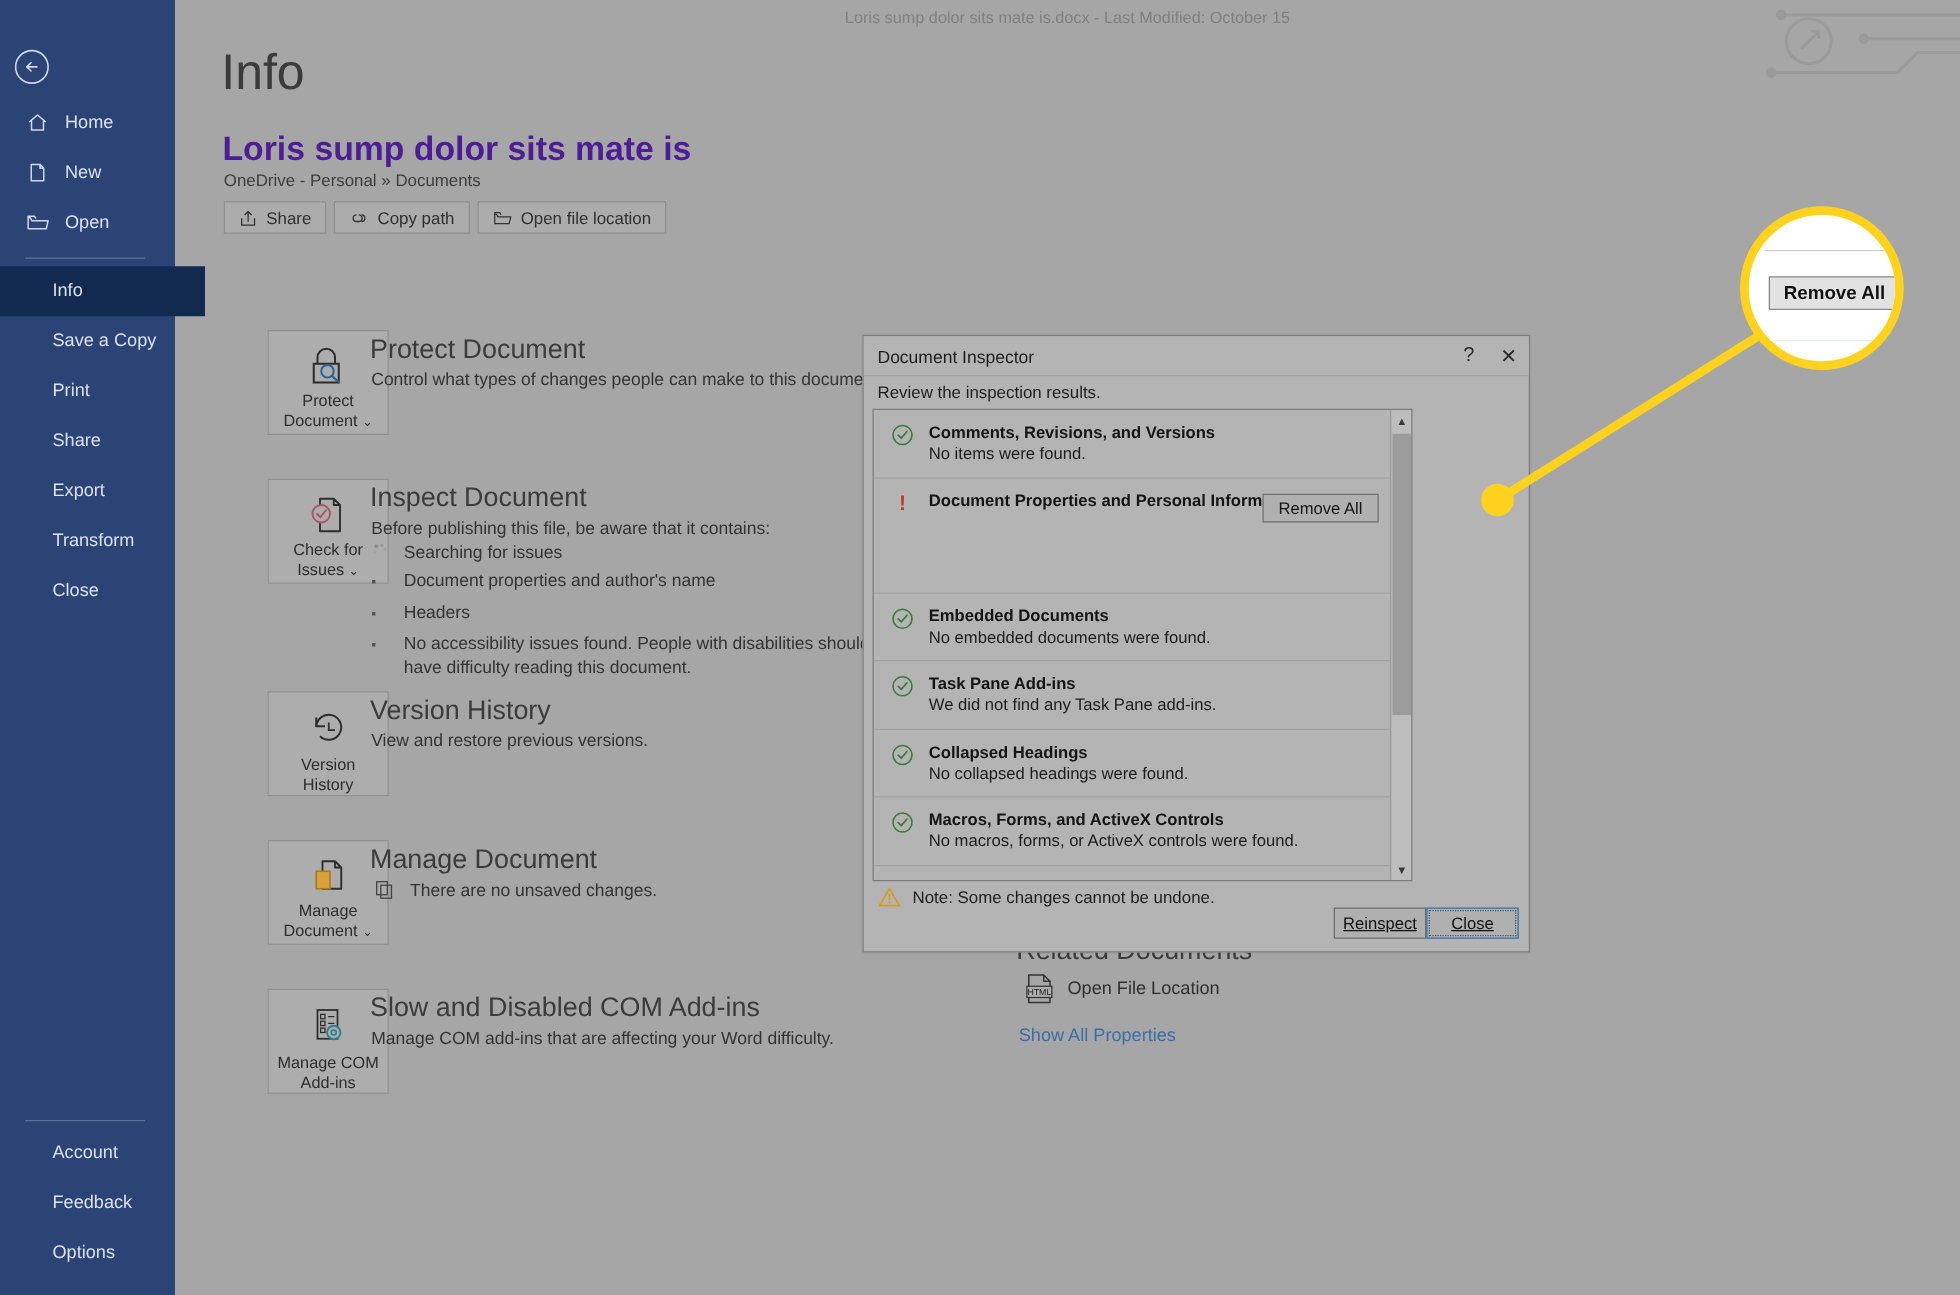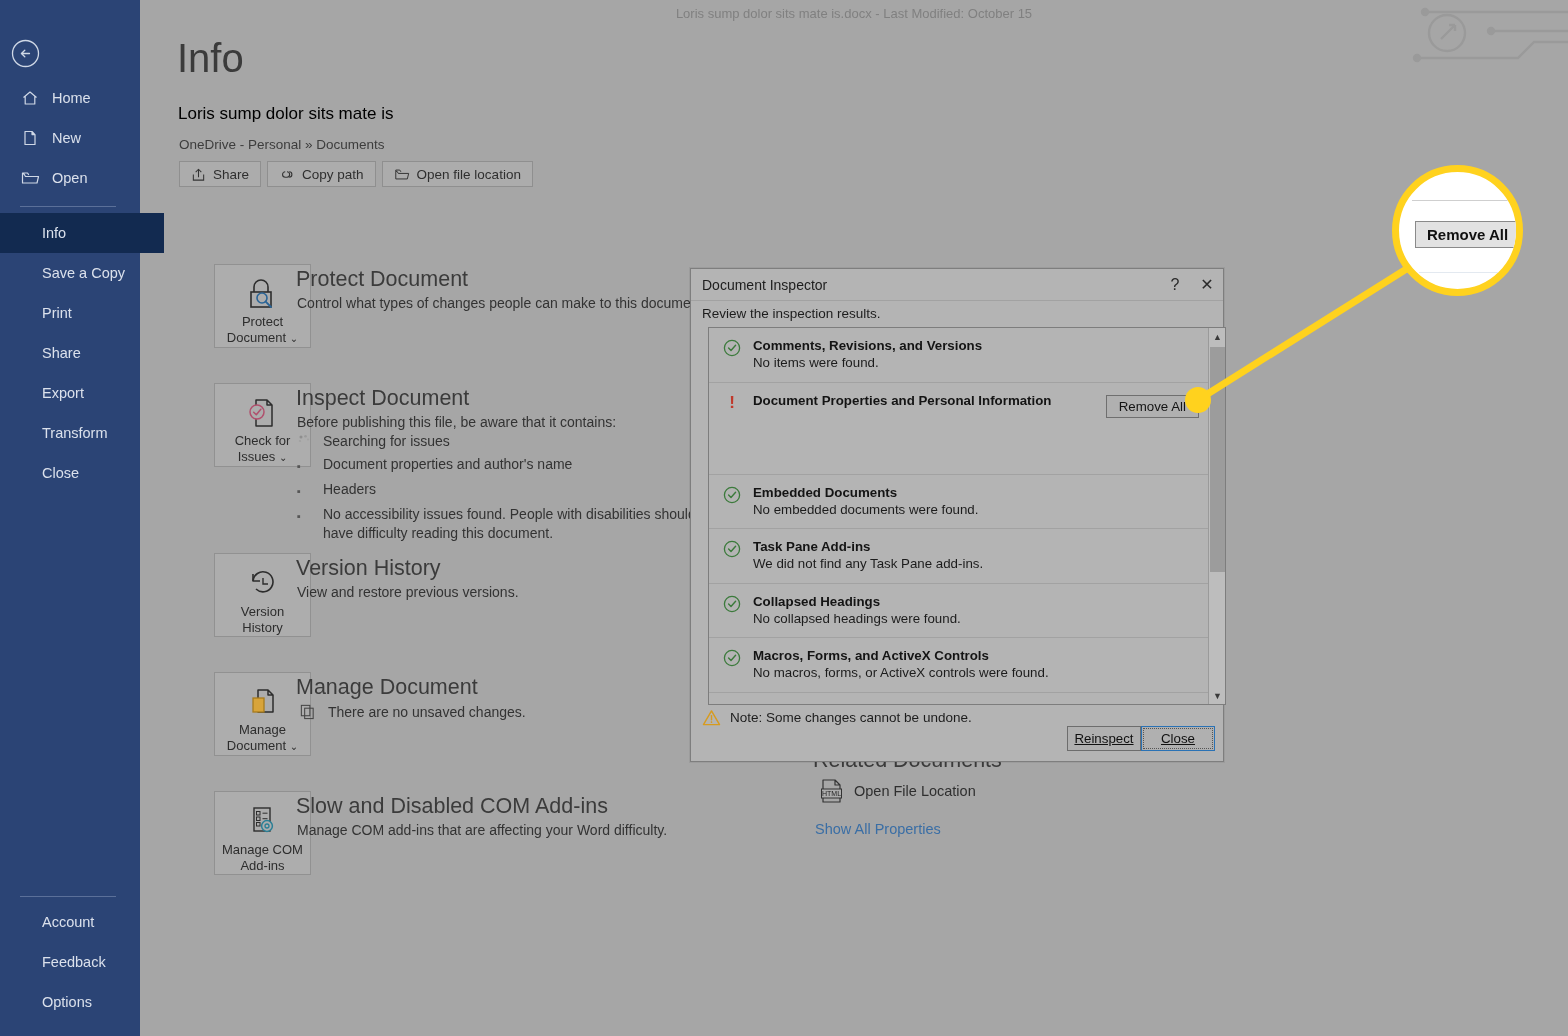--- a/index.html
+++ b/index.html
@@ -48,21 +48,21 @@
     position: absolute; right: 0; top: 0; width: 168px; height: 80px;
     opacity: 1; pointer-events: none;
   }
   #page-title {
     position: absolute; left: 177px; top: 36px;
     font-size: 40px; color: #3b3b3b; font-weight: 400;
     letter-spacing: 0px;
   }
   #doc-name {
     position: absolute; left: 178px; top: 104px;
-    font-size: 17px; color: #000000; font-weight: 400;
+    font-size: 27px; color: #4c1d95; font-weight: 700;
   }
   #doc-path {
     position: absolute; left: 179px; top: 137px;
     font-size: 13.5px; color: #3d3d3d;
   }
   #path-buttons {
     position: absolute; left: 179px; top: 161px;
     display: flex; gap: 6px;
   }
   .pbtn {
@@ -130,22 +130,22 @@
   #dlg-title { font-size: 14px; color: #1d1d1d; flex: 1; }
   .dlg-tb-btn {
     width: 32px; height: 30px; display: flex; align-items: center;
     justify-content: center; cursor: pointer; color: #2a2a2a; font-size: 16px;
   }
   #dlg-subtitle {
     position: absolute; left: 11px; top: 37px;
     font-size: 13.5px; color: #1d1d1d;
   }
   #dlg-list {
-    position: absolute; left: 17px; top: 58px;
-    width: 518px; height: 378px;
+    position: absolute; left: 7px; top: 58px;
+    width: 432px; height: 378px;
     border: 1px solid #7d7d7d;
     background: #b4b4b4;
     overflow: hidden;
   }
   #dlg-list-inner { position: absolute; left: 0; top: 0; right: 17px; }
   .ins-item {
     position: relative;
     padding: 10px 12px 10px 44px;
     border-bottom: 1px solid #a2a2a2;
     min-height: 52px;

